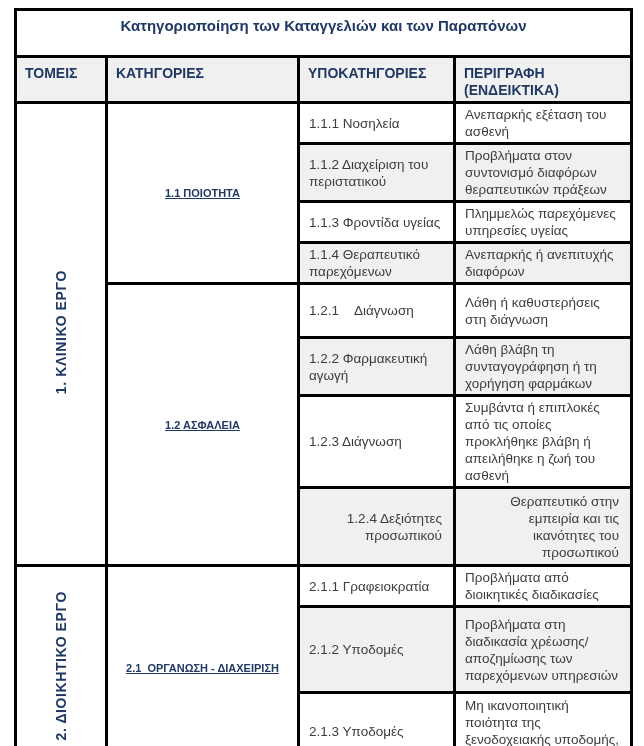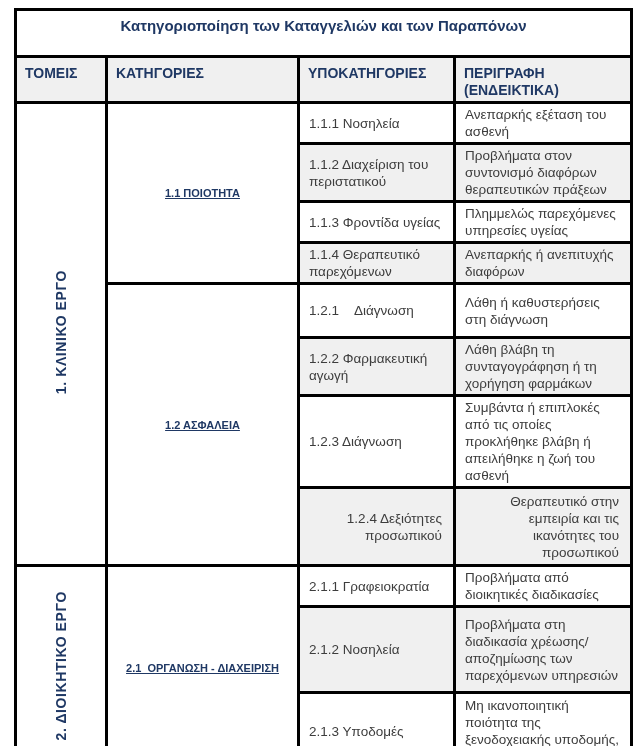--- a/index.html
+++ b/index.html
@@ -140,21 +140,21 @@
           <td class="subcategory-cell shaded">1.2.4 Δεξιότητες προσωπικού</td>
           <td class="description-cell shaded">Θεραπευτικό στην εμπειρία και τις ικανότητες του προσωπικού</td>
         </tr>
         <tr style="height: 38px;">
           <td rowspan="3" class="sector-cell"><span class="vertical-text">2. ΔΙΟΙΚΗΤΙΚΟ ΕΡΓΟ</span></td>
           <td rowspan="3" class="category-cell">2.1&nbsp; ΟΡΓΑΝΩΣΗ - ΔΙΑΧΕΙΡΙΣΗ</td>
           <td class="subcategory-cell">2.1.1 Γραφειοκρατία</td>
           <td class="description-cell">Προβλήματα από διοικητικές διαδικασίες</td>
         </tr>
         <tr style="height: 86px;">
-          <td class="subcategory-cell shaded">2.1.2 Νοσηλεία</td>
+          <td class="subcategory-cell shaded">2.1.2 Υποδομές</td>
           <td class="description-cell shaded">Προβλήματα στη διαδικασία χρέωσης/αποζημίωσης των παρεχόμενων υπηρεσιών</td>
         </tr>
         <tr style="height: 77px;">
           <td class="subcategory-cell">2.1.3 Υποδομές</td>
           <td class="description-cell">Μη ικανοποιητική ποιότητα της ξενοδοχειακής υποδομής, της υγιεινής</td>
         </tr>
       </tbody>
   </table>
 </div>
 

